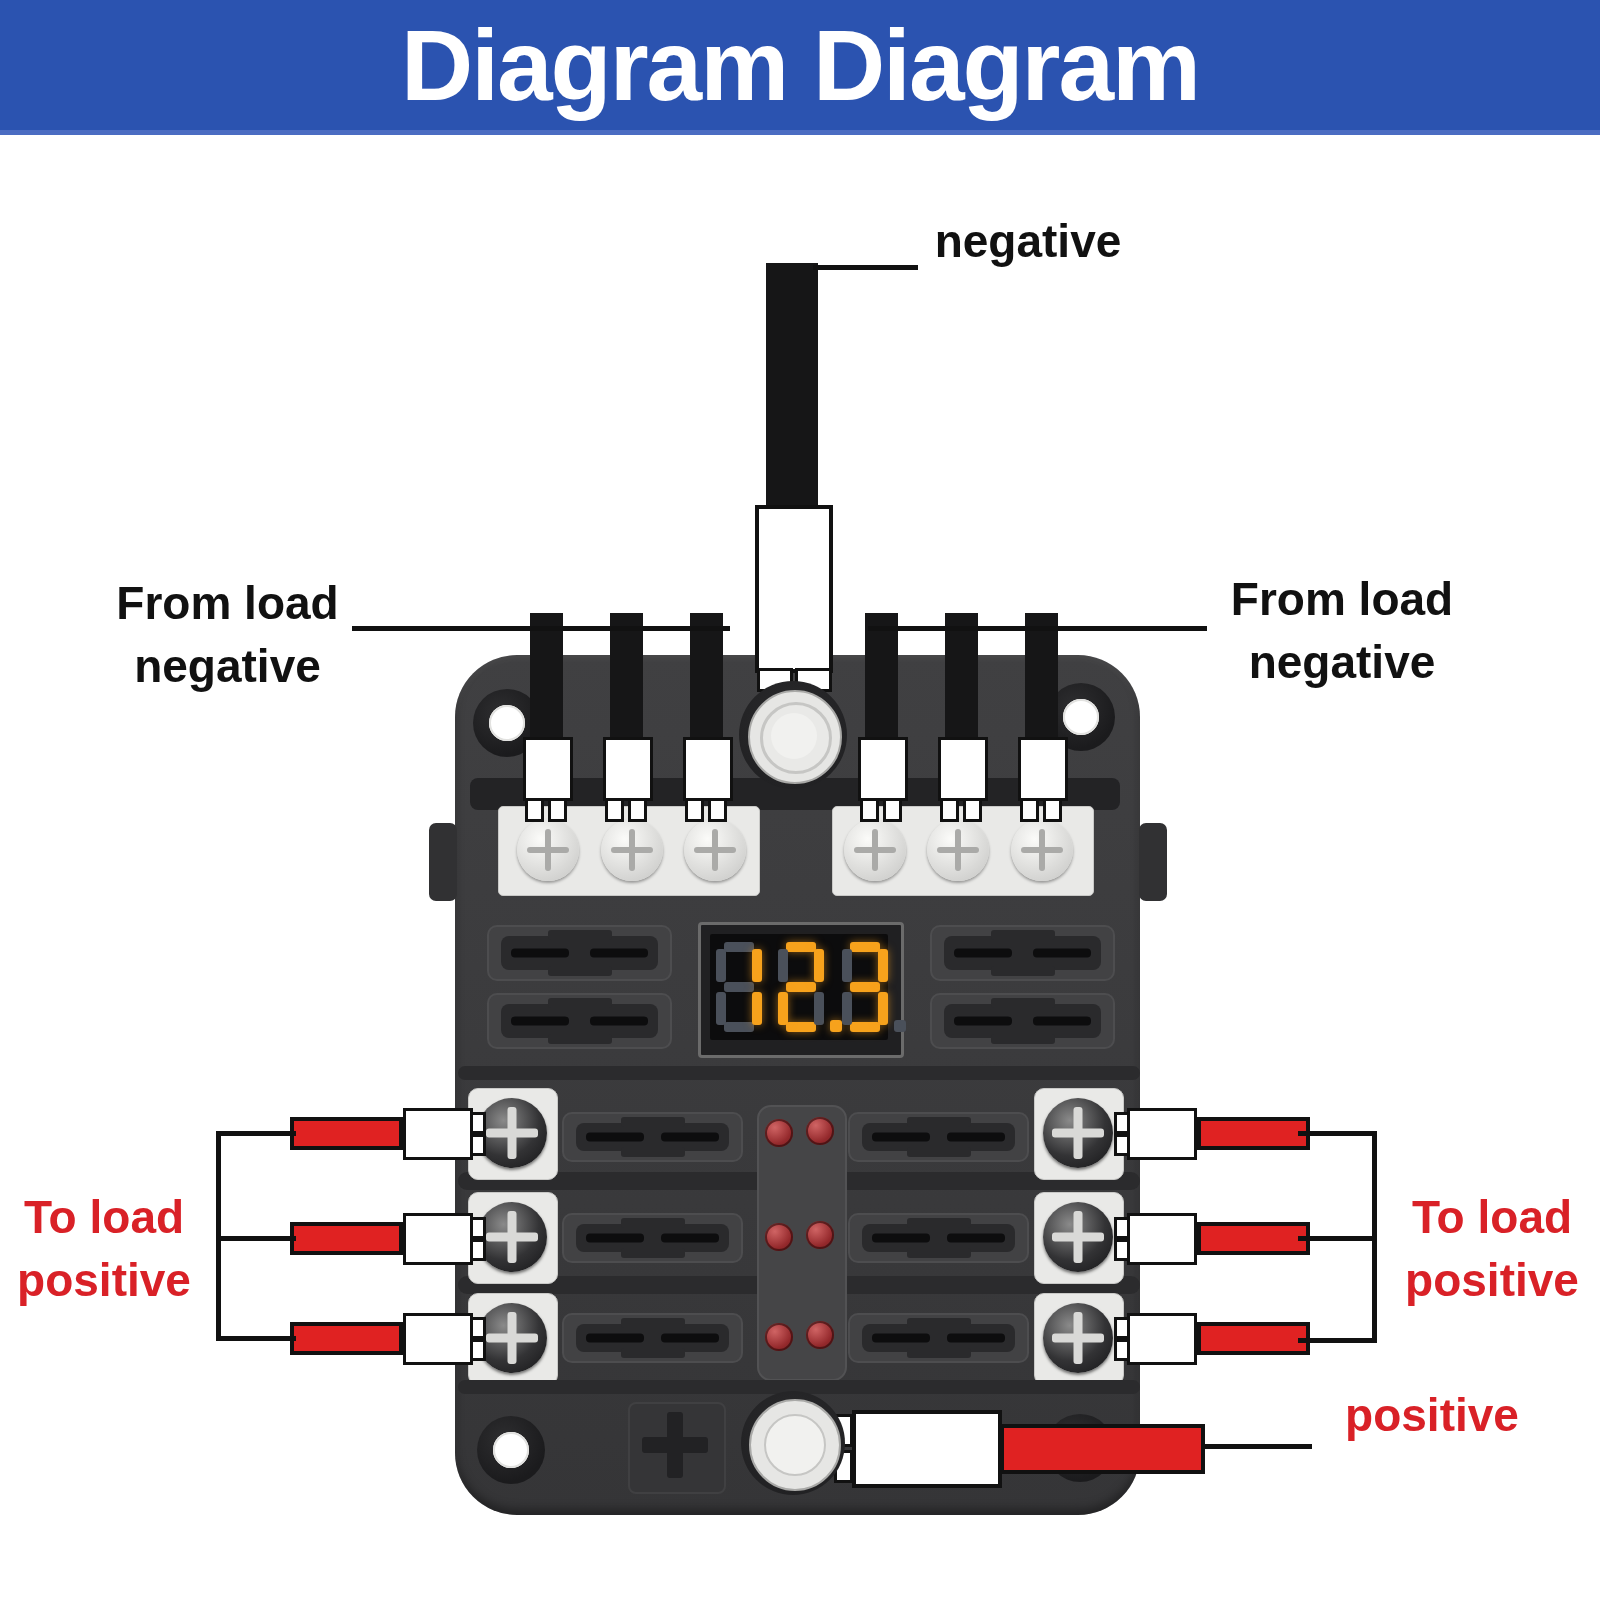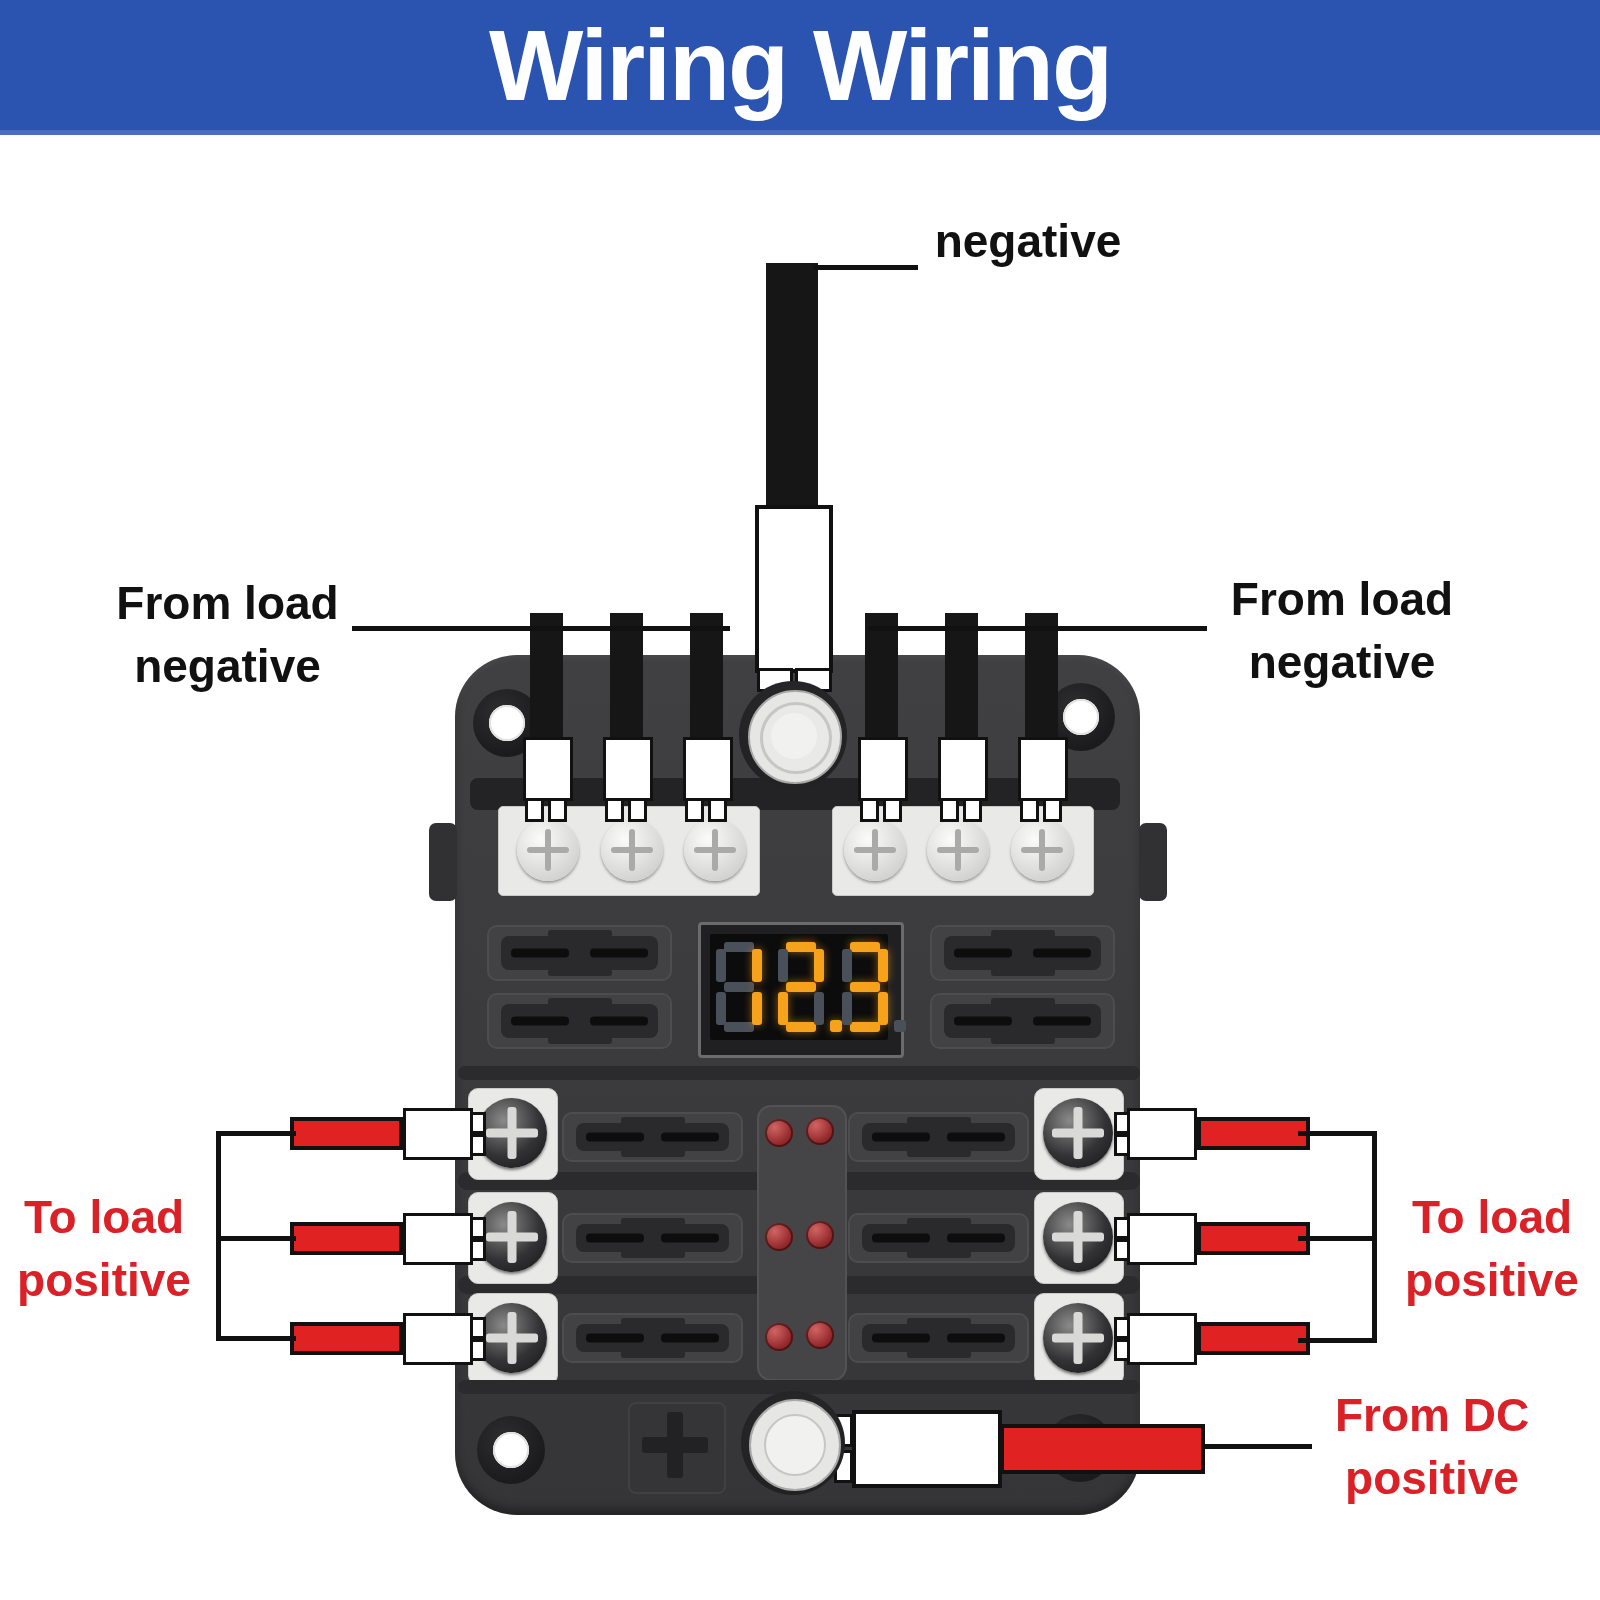--- a/index.html
+++ b/index.html
@@ -73,21 +73,21 @@
   .screen{background:#0c0c0d;border-radius:2px;}
   .seg{position:absolute;border-radius:3px;}
   .dp{border-radius:3px;}
 </style>
 </head>
 <body>
 
 <div id="scene">
 
   <div class="abs banner">
-    <h1>Wiring Wiring</h1>
+    <h1>Diagram Diagram</h1>
   </div>
 
   <div class="abs body" style="left:455px;top:655px;width:685px;height:860px;"></div>
   <div class="abs sidetab" style="left:429px;top:823px;width:28px;height:78px;"></div>
   <div class="abs sidetab" style="left:1139px;top:823px;width:28px;height:78px;"></div>
   <div id="holes">
       <div class="abs hole-ring" style="left: 473px; top: 689px; width: 68px; height: 68px;"></div>
       <div class="abs hole" style="left: 489px; top: 705px; width: 36px; height: 36px;"></div>
       <div class="abs hole-ring" style="left: 1047px; top: 683px; width: 68px; height: 68px;"></div>
       <div class="abs hole" style="left: 1063px; top: 699px; width: 36px; height: 36px;"></div>
@@ -382,17 +382,16 @@
   </div>
   <div class="abs lbl red" style="left:0px;top:1186px;width:208px;">
     <div>To load</div>
     <div>positive</div>
   </div>
   <div class="abs lbl red" style="left:1340px;top:1186px;width:304px;">
     <div>To load</div>
     <div>positive</div>
   </div>
   <div class="abs lbl red" style="left:1282px;top:1384px;width:300px;">
-    <div>From DC</div>
     <div>positive</div>
   </div>
 
 </div>
 
 </body></html>

